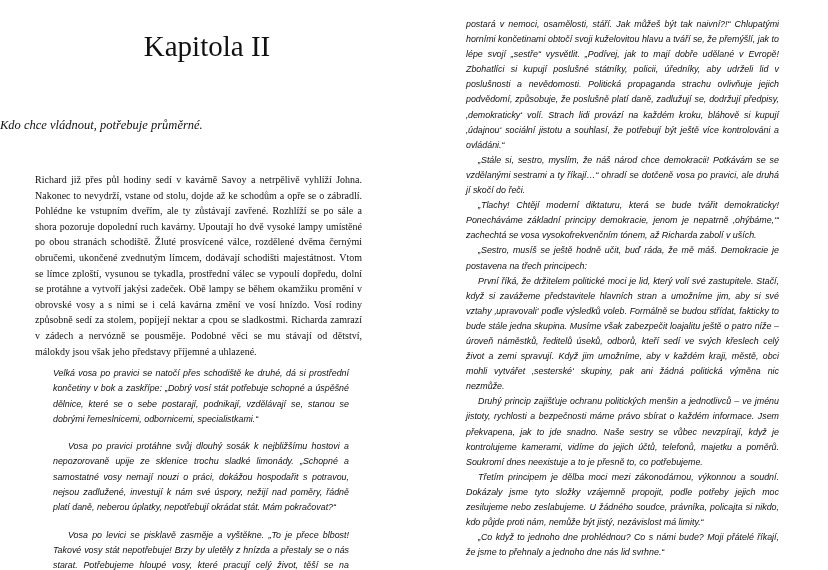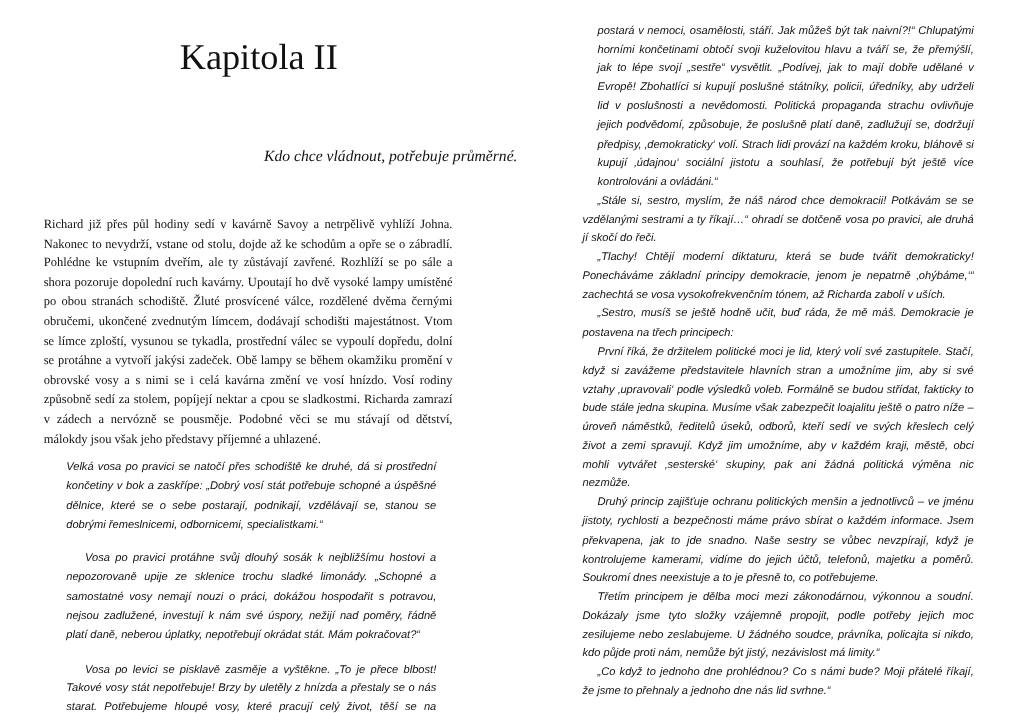--- a/index.html
+++ b/index.html
@@ -6,42 +6,42 @@
   body { width: 828px; height: 570px; position: relative; overflow: hidden; color: #111; }
   .page { position: absolute; top: 0; height: 570px; }
   .page-left { left: 0; width: 414px; padding-left: 28px; }
   .page-right { left: 414px; width: 414px; }
   .chapter-title {
     position: absolute; left: 0; width: 414px; top: 30px; text-align: center;
     font-family: "Liberation Serif", "DejaVu Serif", serif; font-size: 29px; font-weight: normal;
     margin: 0; color: #111;
   }
   .motto {
-    position: absolute; left: 0; width: 414px; top: 118px; text-align: right;
+    position: absolute; left: 0; width: 414px; top: 118px; text-align: left;
     font-family: "Liberation Serif", "DejaVu Serif", serif; font-style: italic; font-size: 12.5px; margin: 0;
   }
   .narrative {
     position: absolute; left: 35px; width: 327px; top: 172px;
     font-family: "Liberation Serif", "DejaVu Serif", serif; font-size: 10px; line-height: 15.6px;
     text-align: justify; margin: 0;
   }
   .dialog {
     position: absolute; left: 41px; width: 320px; top: 354px;
     font-family: "Liberation Sans", "DejaVu Sans", sans-serif; font-style: italic; font-size: 8.9px;
     line-height: 15.3px; text-align: justify;
   }
   .dialog p { margin: 12px; text-indent: 15px; }
   .dialog p.noindent { text-indent: 0; }
   .dialog-right {
     position: absolute; left: 52px; width: 313px; top: 17px;
     font-family: "Liberation Sans", "DejaVu Sans", sans-serif; font-style: italic; font-size: 8.9px;
     line-height: 15.1px; text-align: justify;
   }
   .dialog-right p { margin: 0; text-indent: 12px; }
-  .dialog-right p.noindent { text-indent: 0; margin-left: 12px; }
+  .dialog-right p.noindent { text-indent: 0; }
 </style>
 </head>
 <body>
 
 <div class="page page-left">
   <h1 class="chapter-title">Kapitola II</h1>
   <p class="motto">Kdo chce vládnout, potřebuje průměrné.</p>
   <p class="narrative">Richard již přes půl hodiny sedí v kavárně Savoy a netrpělivě vyhlíží Johna. Nakonec to nevydrží, vstane od stolu, dojde až ke schodům a opře se o zábradlí. Pohlédne ke vstupním dveřím, ale ty zůstávají zavřené. Rozhlíží se po sále a shora pozoruje dopolední ruch kavárny. Upoutají ho dvě vysoké lampy umístěné po obou stranách schodiště. Žluté prosvícené válce, rozdělené dvěma černými obručemi, ukončené zvednutým límcem, dodávají schodišti majestátnost. Vtom se límce zploští, vysunou se tykadla, prostřední válec se vypoulí dopředu, dolní se protáhne a vytvoří jakýsi zadeček. Obě lampy se během okamžiku promění v obrovské vosy a s nimi se i celá kavárna změní ve vosí hnízdo. Vosí rodiny způsobně sedí za stolem, popíjejí nektar a cpou se sladkostmi. Richarda zamrazí v zádech a nervózně se pousměje. Podobné věci se mu stávají od dětství, málokdy jsou však jeho představy příjemné a uhlazené.</p>
   <div class="dialog">
     <p class="noindent">Velká vosa po pravici se natočí přes schodiště ke druhé, dá si prostřední končetiny v bok a zaskřípe: „Dobrý vosí stát potřebuje schopné a úspěšné dělnice, které se o sebe postarají, podnikají, vzdělávají se, stanou se dobrými řemeslnicemi, odbornicemi, specialistkami.“</p>

